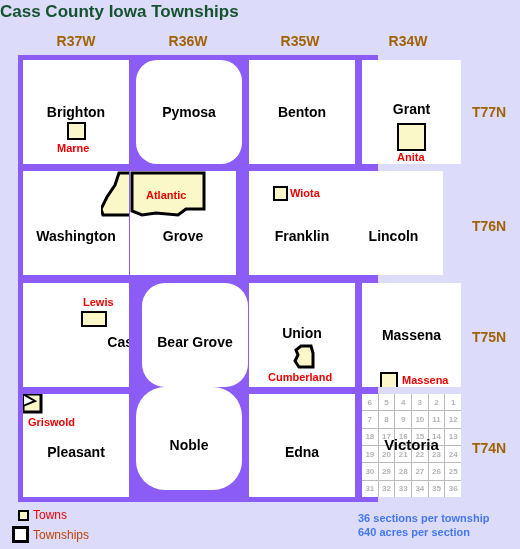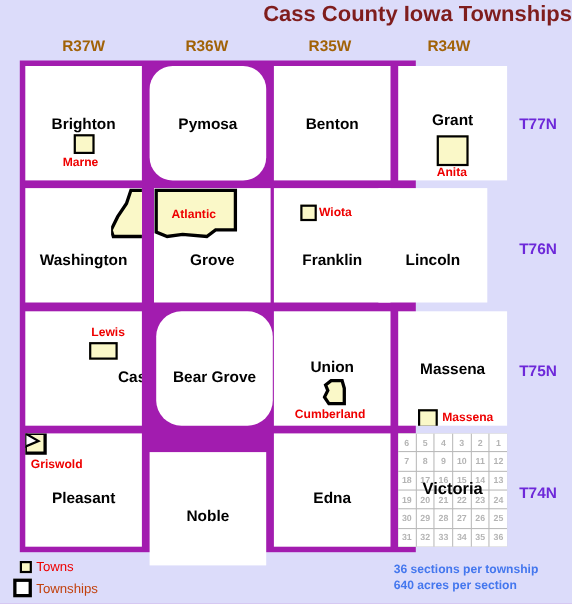--- a/index.html
+++ b/index.html
@@ -18,54 +18,54 @@
     position: absolute;
     left: 0; top: 0;
     width: 520px;
     height: 549px;
   }
   
   #map-title {
     position: absolute;
     left: 0; top: 2px;
     width: 520px;
-    text-align: right;
-    font-size: 20px;
-    font-weight: bold;
-    color: #7f1d1d;
+    text-align: left;
+    font-size: 17px;
+    font-weight: bold;
+    color: #14532d;
     letter-spacing: 0px;
     white-space: nowrap;
   }
   
   .range-label {
     position: absolute;
     top: 33px;
     font-size: 14px;
     font-weight: bold;
     color: #a16207;
     text-align: center;
     width: 80px;
   }
   
   .twp-label {
     position: absolute;
     left: 472px;
     font-size: 14px;
     font-weight: bold;
-    color: #6d28d9;
+    color: #a16207;
     white-space: nowrap;
   }
   
   #grid-frame {
     position: absolute;
     left: 18px;
     top: 55px;
     width: 360px;
     height: 447px;
-    background: #a21caf;
+    background: #8b5cf6;
   }
   .twp-cell {
     position: absolute;
     background: #ffffff;
     overflow: hidden;
   }
   .twp-name {
     position: absolute;
     width: 100%;
     text-align: center;
@@ -205,21 +205,21 @@
       <div class="town-label" style="left:35px; top:91px;">Anita</div>
     </div>
 
     <div class="twp-cell" style="left:5px;  top:116px; width:106px; height:104px;">
       <div class="twp-name" style="top:57px;">Washington</div>
       <svg class="town-poly" style="left:78px; top:0px;" width="34" height="50" viewBox="0 0 34 50">
         <path d="M 34,2 L 18,2 L 14,14 L 6,26 L 0,38 L 2,44 L 34,44 Z" fill="#faf8c8" stroke="#000000" stroke-width="3"></path>
       </svg>
     </div>
 
-    <div class="twp-cell" style="left:122px; top:116px; width:106px; height:104px;">
+    <div class="twp-cell" style="left:112px; top:116px; width:106px; height:104px;">
       <svg class="town-poly" style="left:-4px; top:-2px;" width="82" height="50" viewBox="0 0 82 50">
         <path d="M 6,4 L 78,4 L 78,40 L 60,40 L 52,46 L 30,44 L 16,46 L 6,42 Z" fill="#faf8c8" stroke="#000000" stroke-width="3"></path>
       </svg>
       <div class="town-label" style="left:16px; top:18px;">Atlantic</div>
       <div class="twp-name" style="top:57px;">Grove</div>
     </div>
 
     <div class="twp-cell" style="left:231px; top:116px; width:106px; height:104px;">
       <div class="town-marker" style="left:24px; top:15px; width:15px; height:15px;"></div>
       <div class="town-label" style="left:41px; top:16px;">Wiota</div>
@@ -256,21 +256,21 @@
 
     <div class="twp-cell" style="left:5px;  top:339px; width:106px; height:103px;">
       <svg class="town-poly" style="left:-2px; top:-2px;" width="26" height="26" viewBox="0 0 26 26">
         <path d="M 2,2 L 20,2 L 20,20 L 2,20 Z" fill="#faf8c8" stroke="#000000" stroke-width="3"></path>
         <path d="M 2,2 L 14,9 L 2,14 Z" fill="#ffffff" stroke="#000000" stroke-width="2"></path>
       </svg>
       <div class="town-label" style="left:5px; top:22px;">Griswold</div>
       <div class="twp-name" style="top:50px;">Pleasant</div>
     </div>
 
-    <div class="twp-cell" style="left:118px; top:356px; width:106px; height:103px;">
+    <div class="twp-cell" style="left:118px; top:332px; width:106px; height:103px;border-radius:29px;">
       <div class="twp-name" style="top:50px;">Noble</div>
     </div>
 
     <div class="twp-cell" style="left:231px; top:339px; width:106px; height:103px;">
       <div class="twp-name" style="top:50px;">Edna</div>
     </div>
 
     <div class="twp-cell" style="left:344px; top:339px; width:99px; height:103px;">
       <div id="section-grid" style="left:-1px; top:-1px; width:101px; height:105px;">
           <div class="section-cell">6</div>

